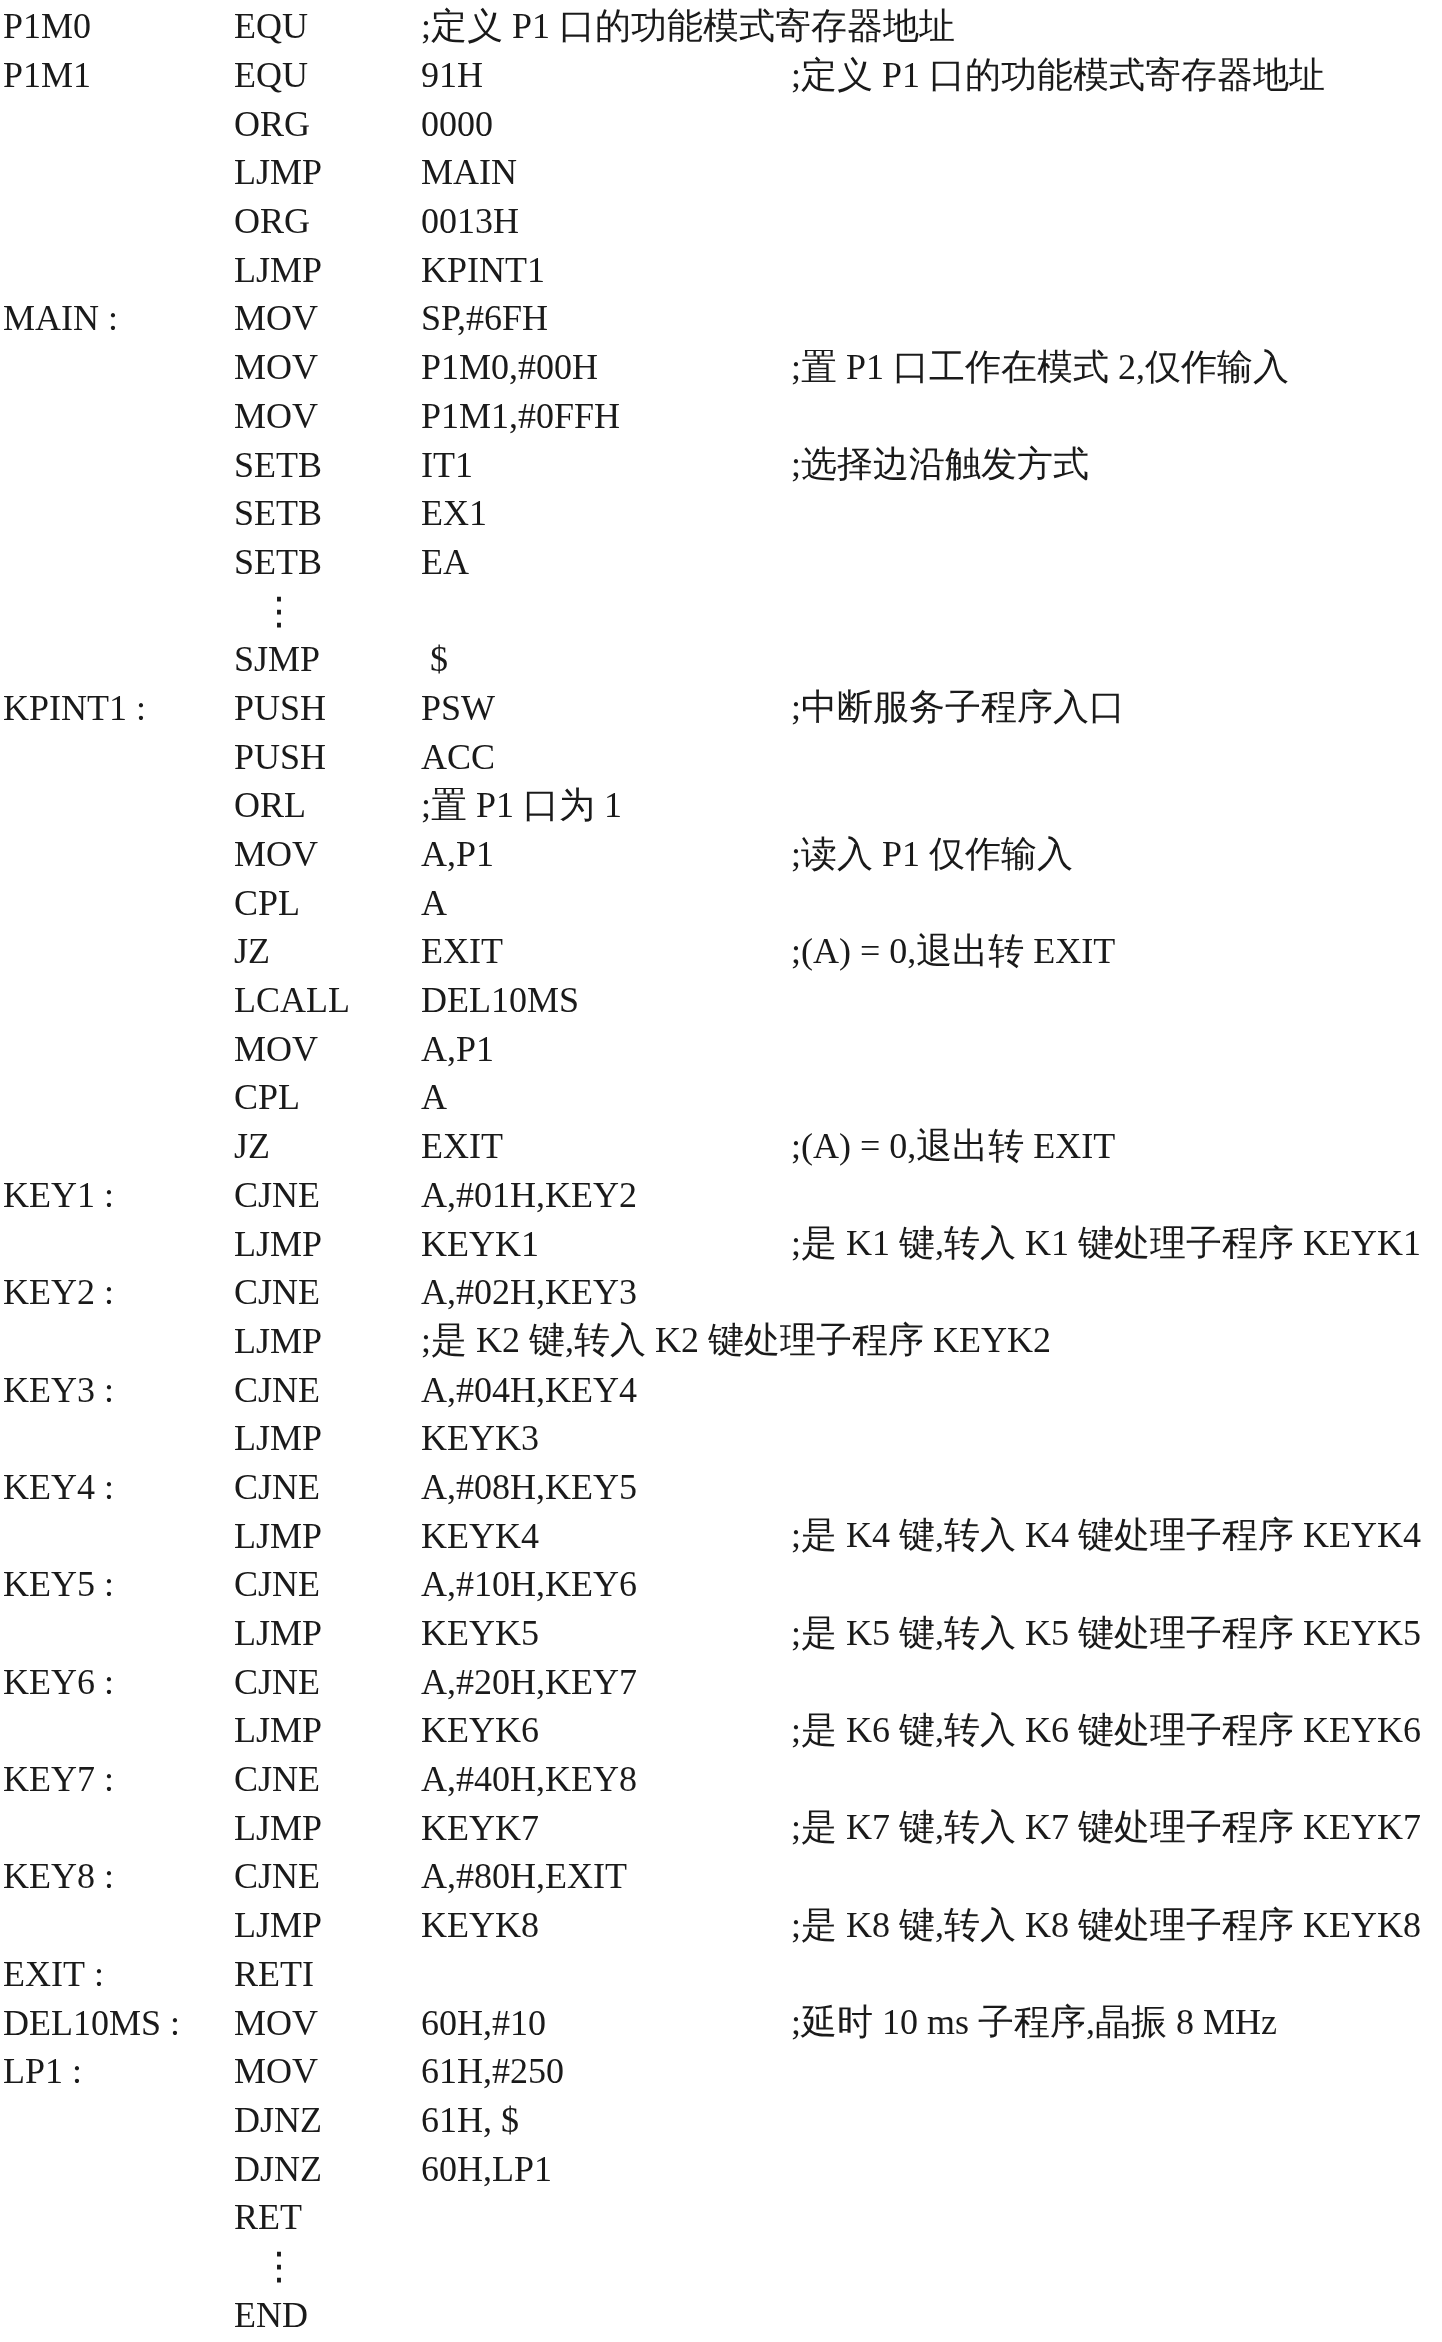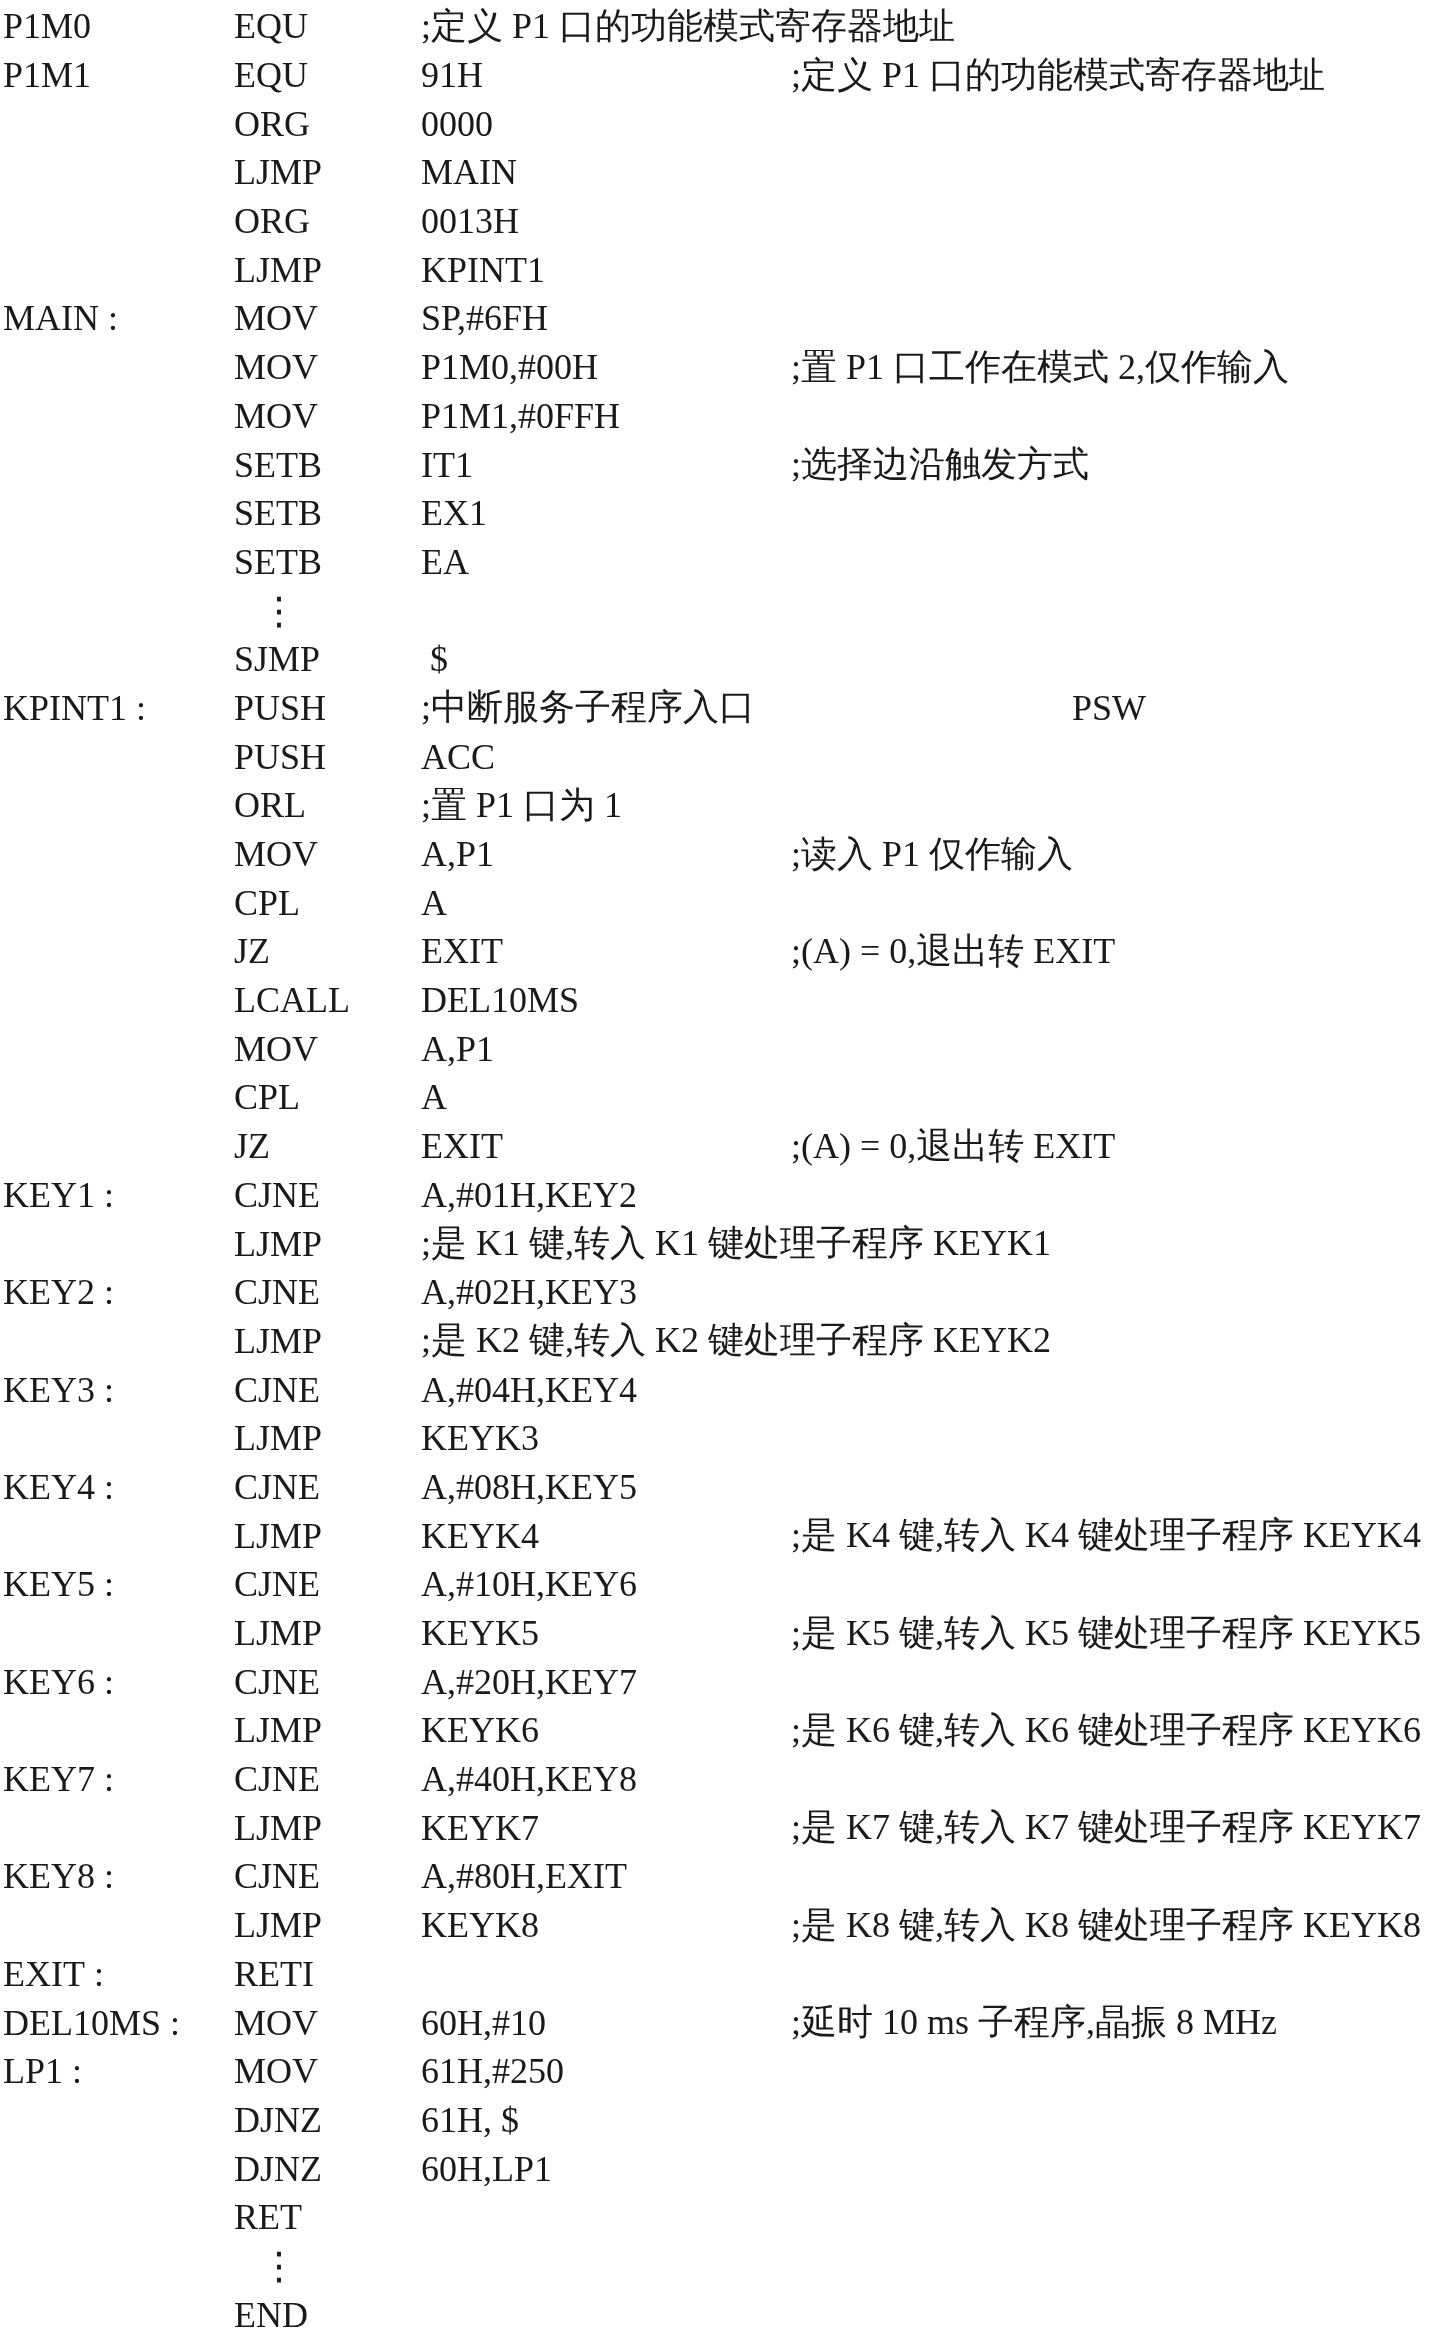--- a/index.html
+++ b/index.html
@@ -45,32 +45,32 @@
     <div class="row"><span class="cell c-label"></span><span class="cell c-mn">ORG</span><span class="cell c-op">0013H</span><span class="cell c-cm"></span></div>
     <div class="row"><span class="cell c-label"></span><span class="cell c-mn">LJMP</span><span class="cell c-op">KPINT1</span><span class="cell c-cm"></span></div>
     <div class="row"><span class="cell c-label"><span>MAIN</span><span class="colon">:</span></span><span class="cell c-mn">MOV</span><span class="cell c-op">SP,#6FH</span><span class="cell c-cm"></span></div>
     <div class="row"><span class="cell c-label"></span><span class="cell c-mn">MOV</span><span class="cell c-op">P1M0,#00H</span><span class="cell c-cm">;置 P1 口工作在模式 2,仅作输入</span></div>
     <div class="row"><span class="cell c-label"></span><span class="cell c-mn">MOV</span><span class="cell c-op">P1M1,#0FFH</span><span class="cell c-cm"></span></div>
     <div class="row"><span class="cell c-label"></span><span class="cell c-mn">SETB</span><span class="cell c-op">IT1</span><span class="cell c-cm">;选择边沿触发方式</span></div>
     <div class="row"><span class="cell c-label"></span><span class="cell c-mn">SETB</span><span class="cell c-op">EX1</span><span class="cell c-cm"></span></div>
     <div class="row"><span class="cell c-label"></span><span class="cell c-mn">SETB</span><span class="cell c-op">EA</span><span class="cell c-cm"></span></div>
     <div class="row"><span class="cell c-label"></span><span class="cell c-mn vdots">⋮</span><span class="cell c-op"></span><span class="cell c-cm"></span></div>
     <div class="row"><span class="cell c-label"></span><span class="cell c-mn">SJMP</span><span class="cell c-op"> $</span><span class="cell c-cm"></span></div>
-    <div class="row"><span class="cell c-label"><span>KPINT1</span><span class="colon">:</span></span><span class="cell c-mn">PUSH</span><span class="cell c-cm">;中断服务子程序入口</span><span class="cell c-op">PSW</span></div>
+    <div class="row"><span class="cell c-label"><span>KPINT1</span><span class="colon">:</span></span><span class="cell c-mn">PUSH</span><span class="cell c-op">PSW</span><span class="cell c-cm">;中断服务子程序入口</span></div>
     <div class="row"><span class="cell c-label"></span><span class="cell c-mn">PUSH</span><span class="cell c-op">ACC</span><span class="cell c-cm"></span></div>
     <div class="row"><span class="cell c-label"></span><span class="cell c-mn">ORL</span><span class="cell c-cm">;置 P1 口为 1</span></div>
     <div class="row"><span class="cell c-label"></span><span class="cell c-mn">MOV</span><span class="cell c-op">A,P1</span><span class="cell c-cm">;读入 P1 仅作输入</span></div>
     <div class="row"><span class="cell c-label"></span><span class="cell c-mn">CPL</span><span class="cell c-op">A</span><span class="cell c-cm"></span></div>
     <div class="row"><span class="cell c-label"></span><span class="cell c-mn">JZ</span><span class="cell c-op">EXIT</span><span class="cell c-cm">;(A) = 0,退出转 EXIT</span></div>
     <div class="row"><span class="cell c-label"></span><span class="cell c-mn">LCALL</span><span class="cell c-op">DEL10MS</span><span class="cell c-cm"></span></div>
     <div class="row"><span class="cell c-label"></span><span class="cell c-mn">MOV</span><span class="cell c-op">A,P1</span><span class="cell c-cm"></span></div>
     <div class="row"><span class="cell c-label"></span><span class="cell c-mn">CPL</span><span class="cell c-op">A</span><span class="cell c-cm"></span></div>
     <div class="row"><span class="cell c-label"></span><span class="cell c-mn">JZ</span><span class="cell c-op">EXIT</span><span class="cell c-cm">;(A) = 0,退出转 EXIT</span></div>
     <div class="row"><span class="cell c-label"><span>KEY1</span><span class="colon">:</span></span><span class="cell c-mn">CJNE</span><span class="cell c-op">A,#01H,KEY2</span><span class="cell c-cm"></span></div>
-    <div class="row"><span class="cell c-label"></span><span class="cell c-mn">LJMP</span><span class="cell c-cm">;是 K1 键,转入 K1 键处理子程序 KEYK1</span></div>
+    <div class="row"><span class="cell c-label"></span><span class="cell c-mn">LJMP</span><span class="cell c-op">KEYK1</span><span class="cell c-cm">;是 K1 键,转入 K1 键处理子程序 KEYK1</span></div>
     <div class="row"><span class="cell c-label"><span>KEY2</span><span class="colon">:</span></span><span class="cell c-mn">CJNE</span><span class="cell c-op">A,#02H,KEY3</span><span class="cell c-cm"></span></div>
     <div class="row"><span class="cell c-label"></span><span class="cell c-mn">LJMP</span><span class="cell c-cm">;是 K2 键,转入 K2 键处理子程序 KEYK2</span></div>
     <div class="row"><span class="cell c-label"><span>KEY3</span><span class="colon">:</span></span><span class="cell c-mn">CJNE</span><span class="cell c-op">A,#04H,KEY4</span><span class="cell c-cm"></span></div>
     <div class="row"><span class="cell c-label"></span><span class="cell c-mn">LJMP</span><span class="cell c-op">KEYK3</span></div>
     <div class="row"><span class="cell c-label"><span>KEY4</span><span class="colon">:</span></span><span class="cell c-mn">CJNE</span><span class="cell c-op">A,#08H,KEY5</span><span class="cell c-cm"></span></div>
     <div class="row"><span class="cell c-label"></span><span class="cell c-mn">LJMP</span><span class="cell c-op">KEYK4</span><span class="cell c-cm">;是 K4 键,转入 K4 键处理子程序 KEYK4</span></div>
     <div class="row"><span class="cell c-label"><span>KEY5</span><span class="colon">:</span></span><span class="cell c-mn">CJNE</span><span class="cell c-op">A,#10H,KEY6</span><span class="cell c-cm"></span></div>
     <div class="row"><span class="cell c-label"></span><span class="cell c-mn">LJMP</span><span class="cell c-op">KEYK5</span><span class="cell c-cm">;是 K5 键,转入 K5 键处理子程序 KEYK5</span></div>
     <div class="row"><span class="cell c-label"><span>KEY6</span><span class="colon">:</span></span><span class="cell c-mn">CJNE</span><span class="cell c-op">A,#20H,KEY7</span><span class="cell c-cm"></span></div>
     <div class="row"><span class="cell c-label"></span><span class="cell c-mn">LJMP</span><span class="cell c-op">KEYK6</span><span class="cell c-cm">;是 K6 键,转入 K6 键处理子程序 KEYK6</span></div>

